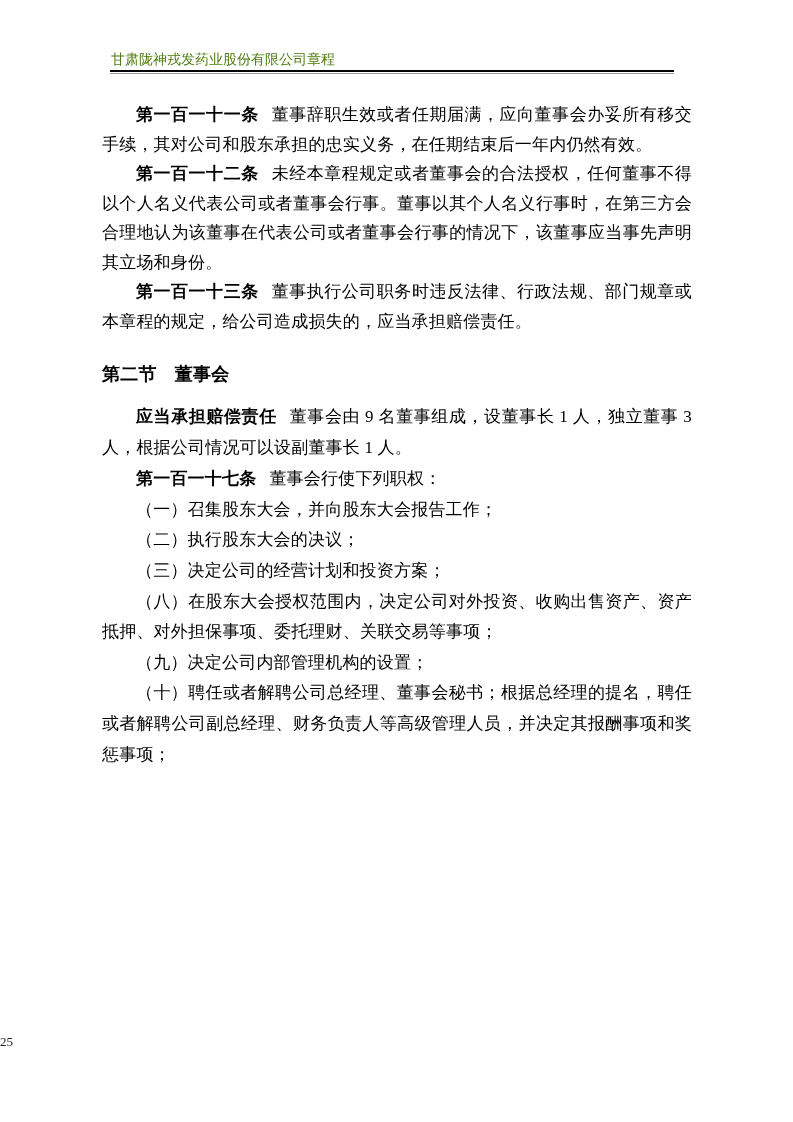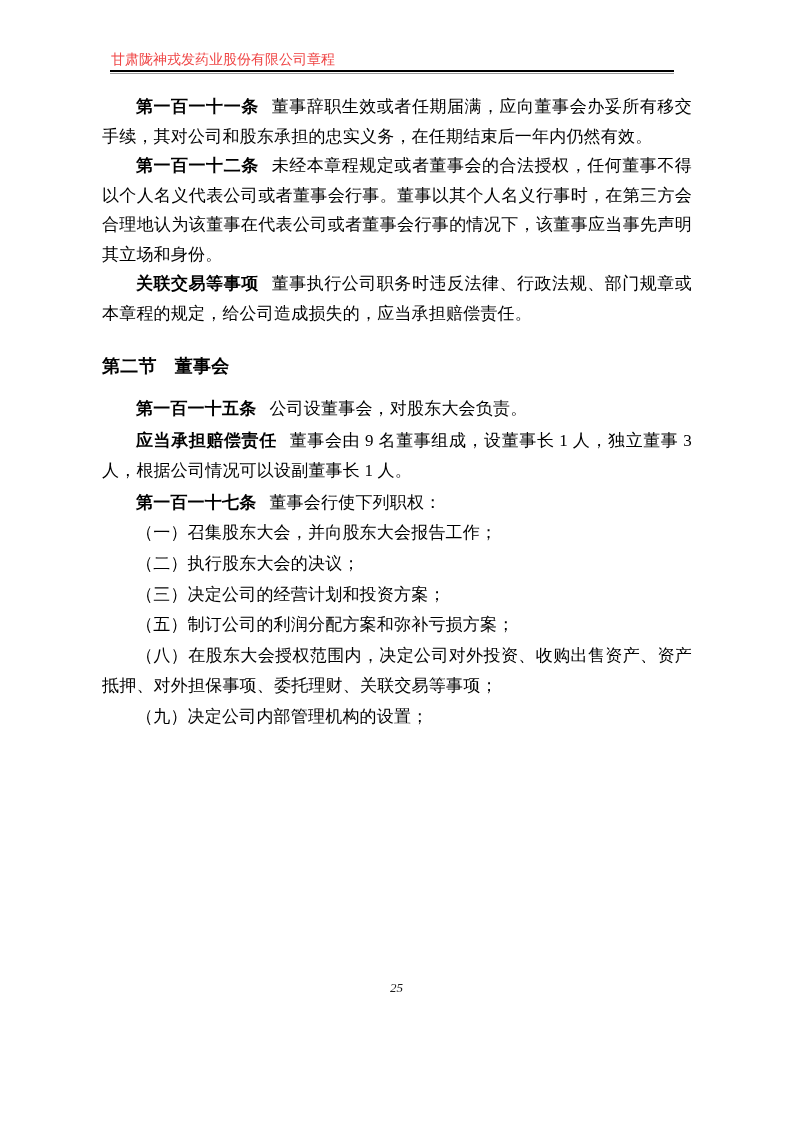--- a/index.html
+++ b/index.html
@@ -16,37 +16,37 @@
     font-family: "Liberation Serif", "DejaVu Serif", serif;
     overflow: hidden;
   }
   
   .hdr-title {
     position: absolute;
     left: 111px;
     top: 51px;
     font-size: 14px;
     line-height: 17px;
-    color: #ef4444;
+    color: #4d7c0f;
   }
   .hdr-rule {
     position: absolute;
     left: 110px;
     top: 70px;
     width: 564px;
     height: 1px;
     border-top: 2px solid #000000;
     border-bottom: 1px solid #9a9a9a;
     background: transparent;
   }
   
   .doc-body {
     position: absolute;
     left: 102px;
-    top: 92px;
+    top: 100px;
     width: 590px;
     font-size: 17px;
     text-align: justify;
     letter-spacing: 0.2px;
   }
   .para {
     margin: 0;
     line-height: 29.5px;
     text-indent: 34px;
   }
@@ -64,61 +64,59 @@
     text-indent: 0;
     font-size: 18px;
     font-family: "DejaVu Sans", "Liberation Sans", sans-serif;
     font-weight: bold;
   }
   
   .page-number {
     position: absolute;
     left: 0;
     right: 0;
-    top: 980px;
-    text-align: center;
+    top: 1034px;
+    text-align: left;
     font-size: 13px;
     color: #1a1a1a;
-    font-style: italic;
   }
 </style>
 </head>
 <body>
 
 <div class="page">
 
   <div>
     <div class="hdr-title">甘肃陇神戎发药业股份有限公司章程</div>
     <div class="hdr-rule"></div>
   </div>
 
   <div class="doc-body">
 
     <p class="para"><span class="lbl">第一百一十一条</span><span>董事辞职生效或者任期届满，应向董事会办妥所有移交手续，其对公司和股东承担的忠实义务，在任期结束后一年内仍然有效。</span></p>
 
     <p class="para"><span class="lbl">第一百一十二条</span><span>未经本章程规定或者董事会的合法授权，任何董事不得以个人名义代表公司或者董事会行事。董事以其个人名义行事时，在第三方会合理地认为该董事在代表公司或者董事会行事的情况下，该董事应当事先声明其立场和身份。</span></p>
 
-    <p class="para"><span class="lbl">关联交易等事项</span><span>董事执行公司职务时违反法律、行政法规、部门规章或本章程的规定，给公司造成损失的，应当承担赔偿责任。</span></p>
+    <p class="para"><span class="lbl">第一百一十三条</span><span>董事执行公司职务时违反法律、行政法规、部门规章或本章程的规定，给公司造成损失的，应当承担赔偿责任。</span></p>
 
 
     <h2 class="sec-heading">第二节　董事会</h2>
 
     <div class="blk2">
 
-      <p class="para"><span class="lbl">第一百一十五条</span><span>公司设董事会，对股东大会负责。</span></p>
 
       <p class="para"><span class="lbl">应当承担赔偿责任</span><span>董事会由 9 名董事组成，设董事长 1 人，独立董事 3 人，根据公司情况可以设副董事长 1 人。</span></p>
 
       <p class="para"><span class="lbl">第一百一十七条</span><span>董事会行使下列职权：</span></p>
 
       <p class="para">（一）召集股东大会，并向股东大会报告工作；</p>
       <p class="para">（二）执行股东大会的决议；</p>
       <p class="para">（三）决定公司的经营计划和投资方案；</p>
-      <p class="para">（五）制订公司的利润分配方案和弥补亏损方案；</p>
       <p class="para">（八）在股东大会授权范围内，决定公司对外投资、收购出售资产、资产抵押、对外担保事项、委托理财、关联交易等事项；</p>
       <p class="para">（九）决定公司内部管理机构的设置；</p>
+      <p class="para">（十）聘任或者解聘公司总经理、董事会秘书；根据总经理的提名，聘任或者解聘公司副总经理、财务负责人等高级管理人员，并决定其报酬事项和奖惩事项；</p>
 
     </div>
   </div>
 
   <div class="page-number">25</div>
 
 </div>
 
 </body></html>

